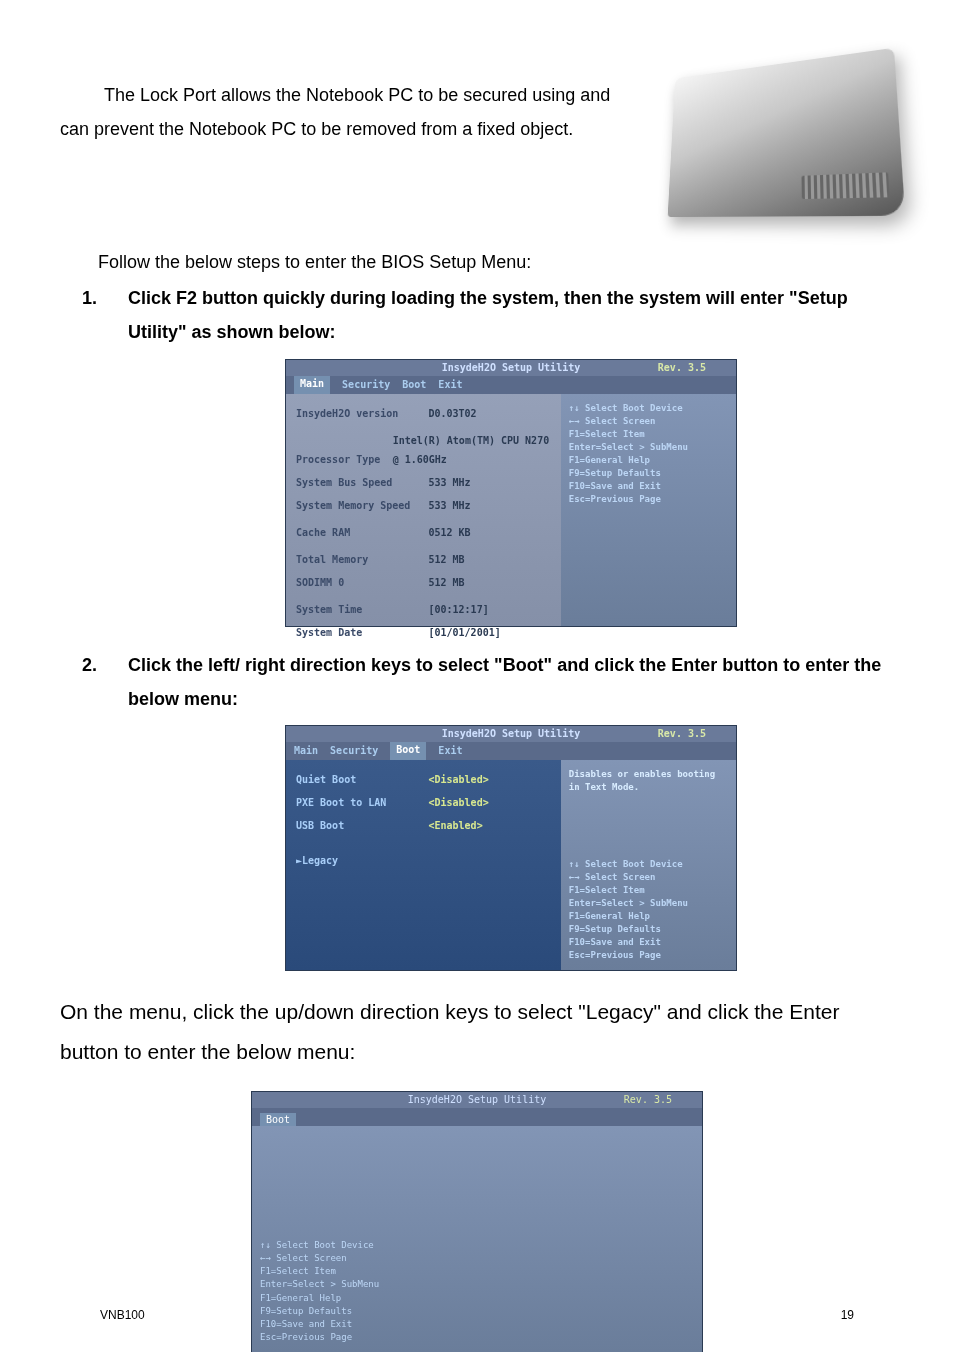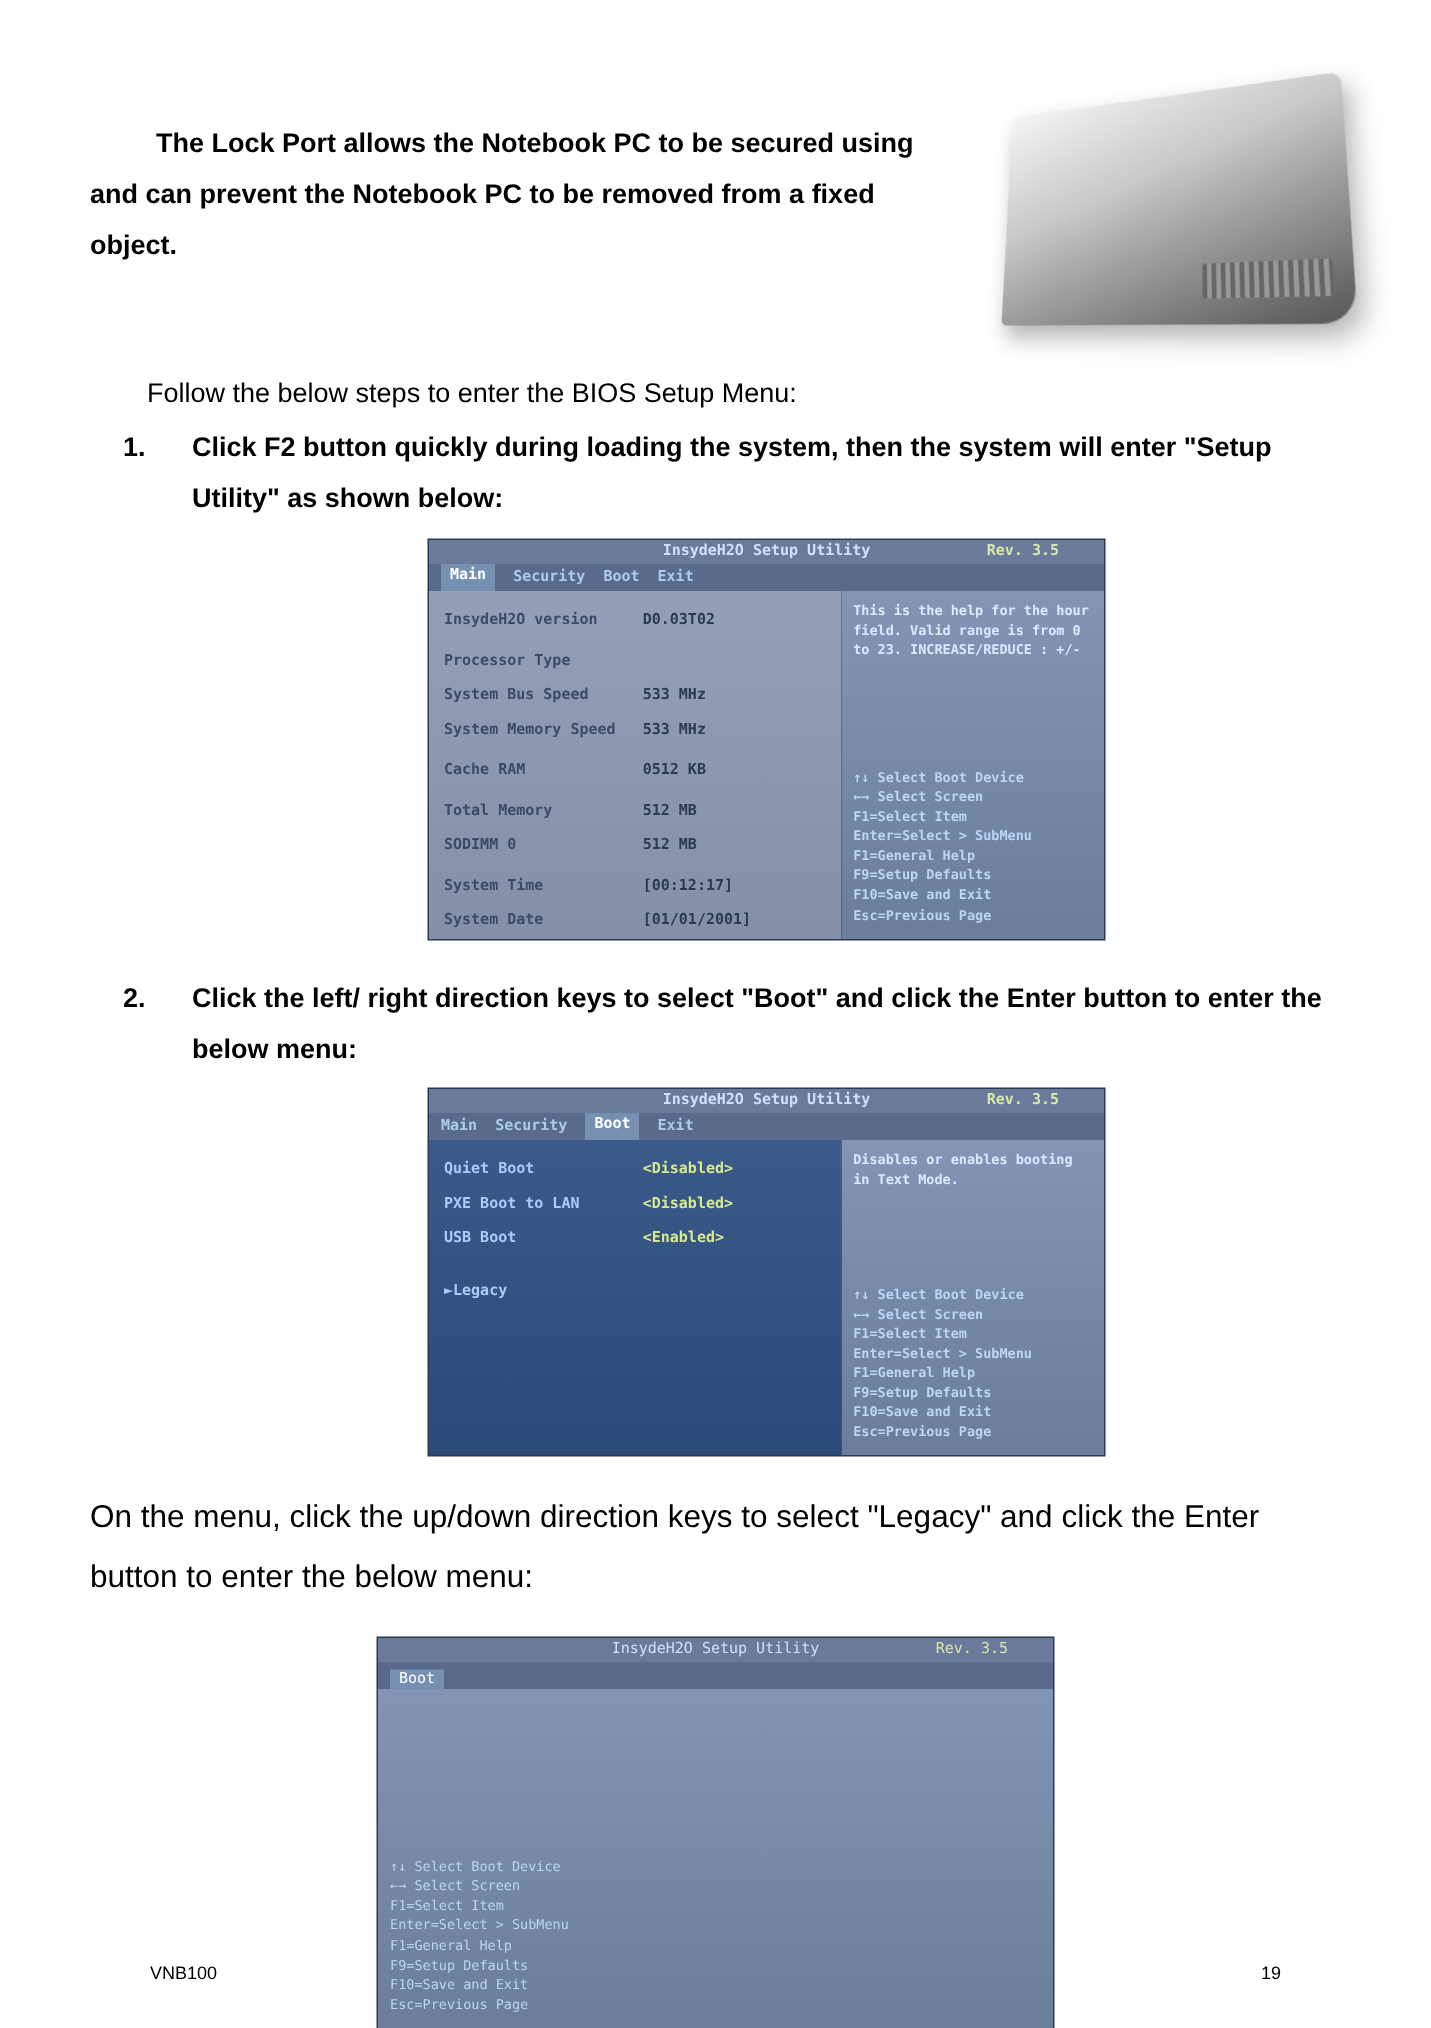--- a/index.html
+++ b/index.html
@@ -8,21 +8,20 @@
       height: 1352px;
       font-family: Arial, sans-serif;
       background: #fff;
       color: #000;
       padding: 50px 60px 40px 60px;
       position: relative;
     }
     .intro-section {
       display: flex;
       margin-bottom: 30px;
-      font-weight: bold;
     }
     .intro-text {
       flex: 1;
       font-size: 18px;
       line-height: 1.9;
       padding-top: 28px;
       text-indent: 44px;
     }
     .laptop-img {
       width: 240px;
@@ -195,20 +194,21 @@
       </div>
       <div class="bios-body">
         <div class="bios-left">
           <div class="row">
               <span class="lbl">InsydeH2O version</span>
               <span class="val">D0.03T02</span>
             </div>
           <div class="sp"></div>
           <div class="row">
               <span class="lbl">Processor Type</span>
+              <span class="val">Intel(R) Atom(TM) CPU N270 @ 1.60GHz</span>
             </div>
           <div class="row">
               <span class="lbl">System Bus Speed</span>
               <span class="val">533 MHz</span>
             </div>
           <div class="row">
               <span class="lbl">System Memory Speed</span>
               <span class="val">533 MHz</span>
             </div>
           <div class="sp"></div>
@@ -229,21 +229,20 @@
           <div class="row">
               <span class="lbl hi">System Time</span>
               <span class="val hi">[00:12:17]</span>
             </div>
           <div class="row">
               <span class="lbl hi">System Date</span>
               <span class="val">[01/01/2001]</span>
             </div>
         </div>
         <div class="bios-right">
-          <div class="help-top">This is the help for the hour field. Valid range is from 0 to 23. INCREASE/REDUCE : +/-</div>
           <div class="help-bottom" style="white-space:pre-line">↑↓   Select Boot Device
 ←→   Select Screen
 F1=Select Item
 Enter=Select &gt; SubMenu
 F1=General Help
 F9=Setup Defaults
 F10=Save and Exit
 Esc=Previous Page</div>
         </div>
       </div>

